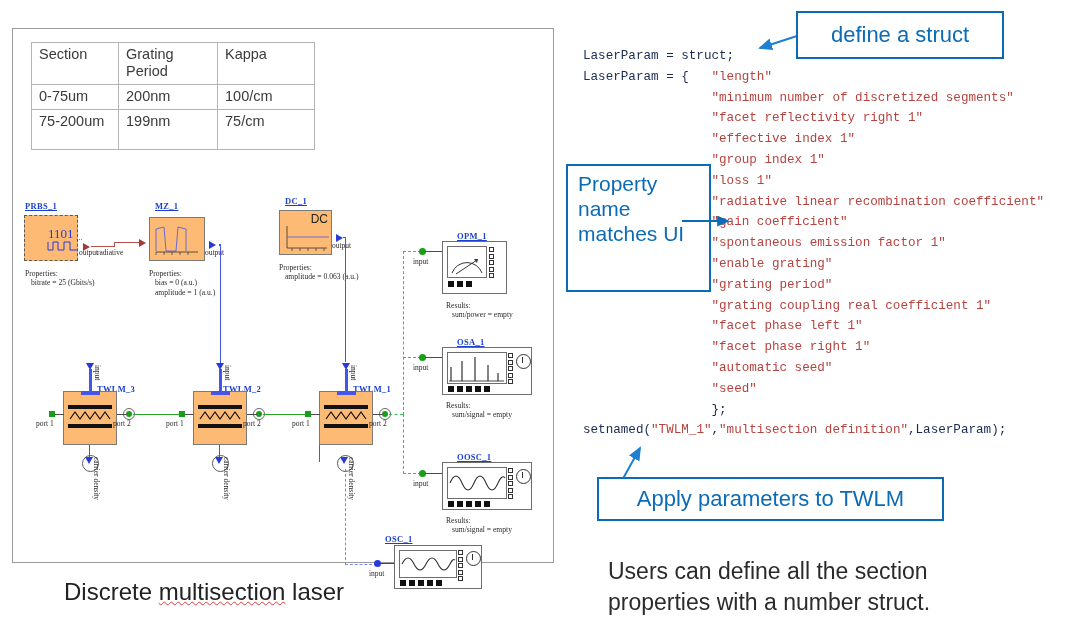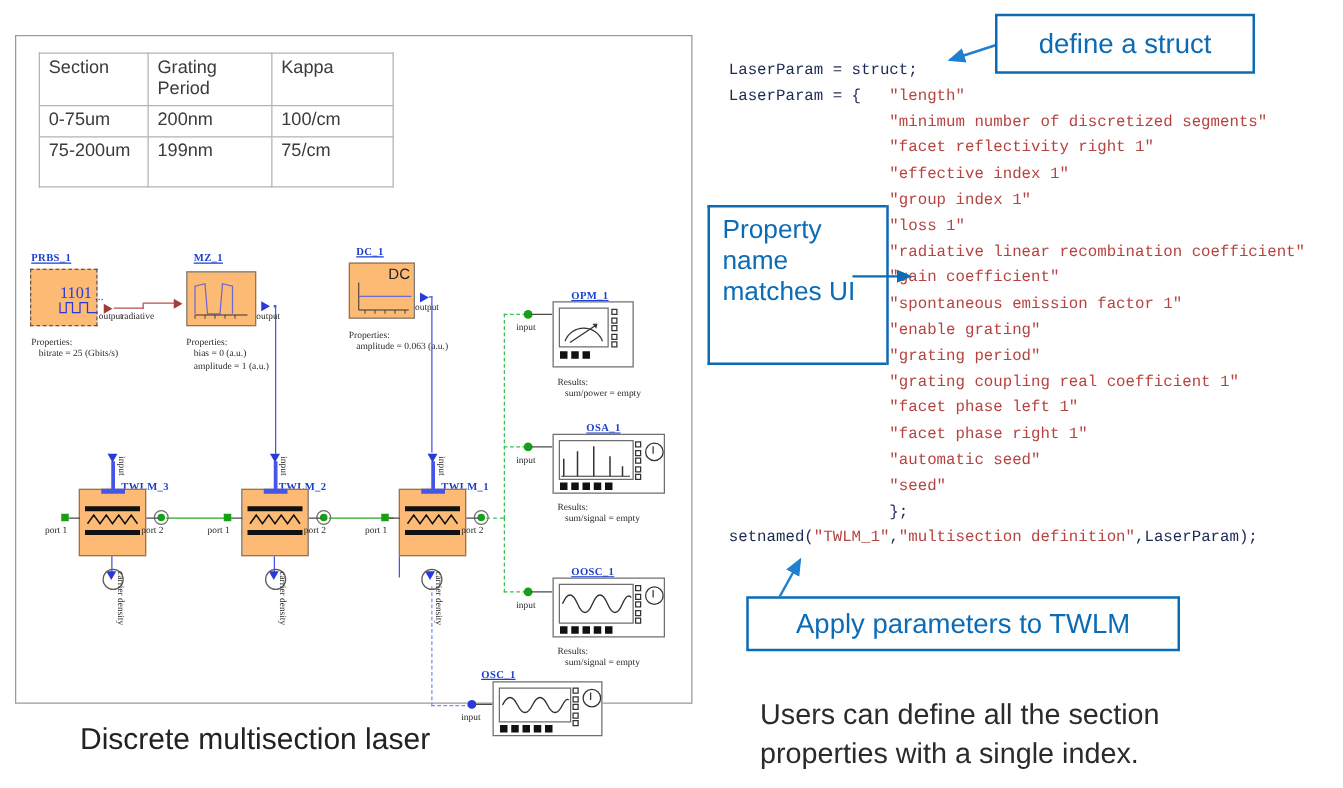--- a/index.html
+++ b/index.html
@@ -55,21 +55,21 @@
   .inst .screen{position:absolute;border:1px solid #6e6e6e;background:#fff;overflow:hidden;}
   .inst .btnrow{position:absolute;display:flex;gap:3px;}
   .inst .btnrow i{width:6px;height:6px;background:#111;display:block;}
   .inst .sidebtns{position:absolute;display:flex;flex-direction:column;gap:1.5px;}
   .inst .sidebtns i{width:5px;height:5px;border:1px solid #333;display:block;box-sizing:border-box;}
   .knob{position:absolute;width:13px;height:13px;border:1.2px solid #333;border-radius:50%;}
   .knob:after{content:"";position:absolute;left:5px;top:2px;width:1.2px;height:6px;background:#333;}
 
   
   .caption{position:absolute;font-size:24px;color:#222;white-space:nowrap;}
-  .sp-err{text-decoration-color:#e03b3b;
+  .sp-err{text-decoration:underline;text-decoration-color:#e03b3b;
           text-decoration-style:wavy;text-decoration-thickness:1px;}
 
   
   #code{position:absolute;left:583px;top:46px;font-family:"Liberation Mono",monospace;
         font-size:12.6px;line-height:20.8px;color:#1b2a52;white-space:pre;}
   #code .str{color:#b5433f;}
   .callout{position:absolute;border:2.4px solid #0b6bb5;background:#fff;
         color:#0b6bb5;font-size:22px;display:flex;align-items:center;
         justify-content:center;box-sizing:border-box;}
   .callout.left-open{border-right:none;justify-content:flex-start;padding-left:10px;
@@ -262,21 +262,21 @@
         <i></i>
         <i></i>
         <i></i>
       </div>
   </div>
   <div class="props" style="left:433px;top:272px;">
     <span>Results:</span><br>
     <span style="padding-left:6px;display:inline-block">sum/power = empty</span>
   </div>
 
-  <div class="lbl u" style="left:456px;top:308px;text-align:center;">OSA_1</div>
+  <div class="lbl u" style="left:444px;top:308px;text-align:center;">OSA_1</div>
   <div class="dot" style="left:406px;top:325px;"></div>
   <div class="port" style="left:400px;top:334px;">input</div>
   <div class="wire" style="left:412px;top:328px;width:17px;height:1px;"></div>
   <div class="inst" style="left:429px;top:318px;width:90px;height:48px;">
     <div class="screen" style="left:4px;top:4px;width:58px;height:30px;">
       <svg width="58" height="30" viewBox="0 0 58 30">
         <path d="M3 28 L3 14 M14 28 L14 8 M27 28 L27 4 M40 28 L40 12 M50 28 L50 20" stroke="#333" stroke-width="1.2"></path>
         <path d="M1 28 L56 28" stroke="#333" stroke-width=".9"></path>
       </svg>
     </div>
@@ -416,14 +416,14 @@
       </marker>
     </defs>
   <line x1="12" y1="44" x2="32" y2="8" stroke="#1f7fd0" stroke-width="2" marker-end="url(#ah3)"></line>
 </svg>
 <div class="callout" style="left:597px;top:477px;width:347px;height:44px;">
   <span>Apply parameters to TWLM</span>
 </div>
 
 <div class="rtext" style="left:608px;top:556px;">
   <span>Users can define all the section</span><br>
-  <span>properties with a single index.</span>
+  <span>properties with a number struct.</span>
 </div>
 
 </body></html>

